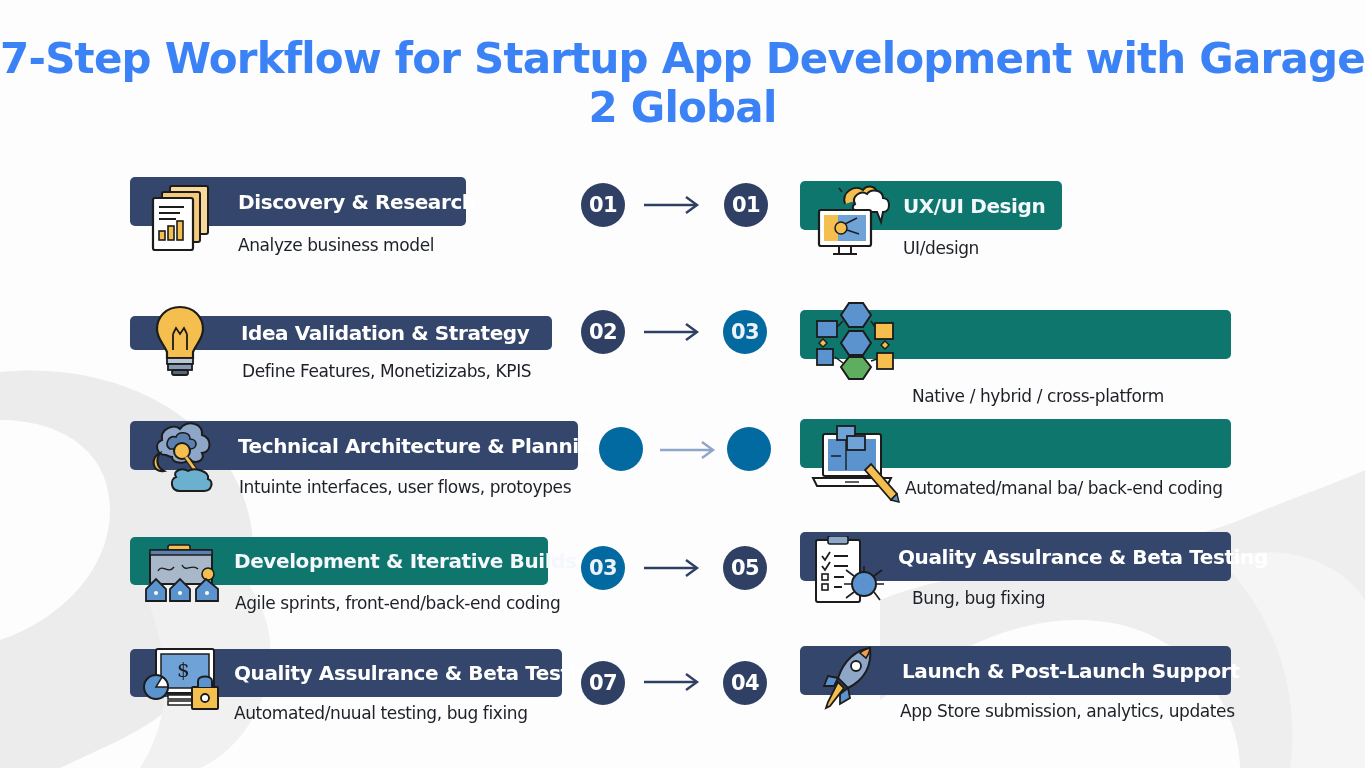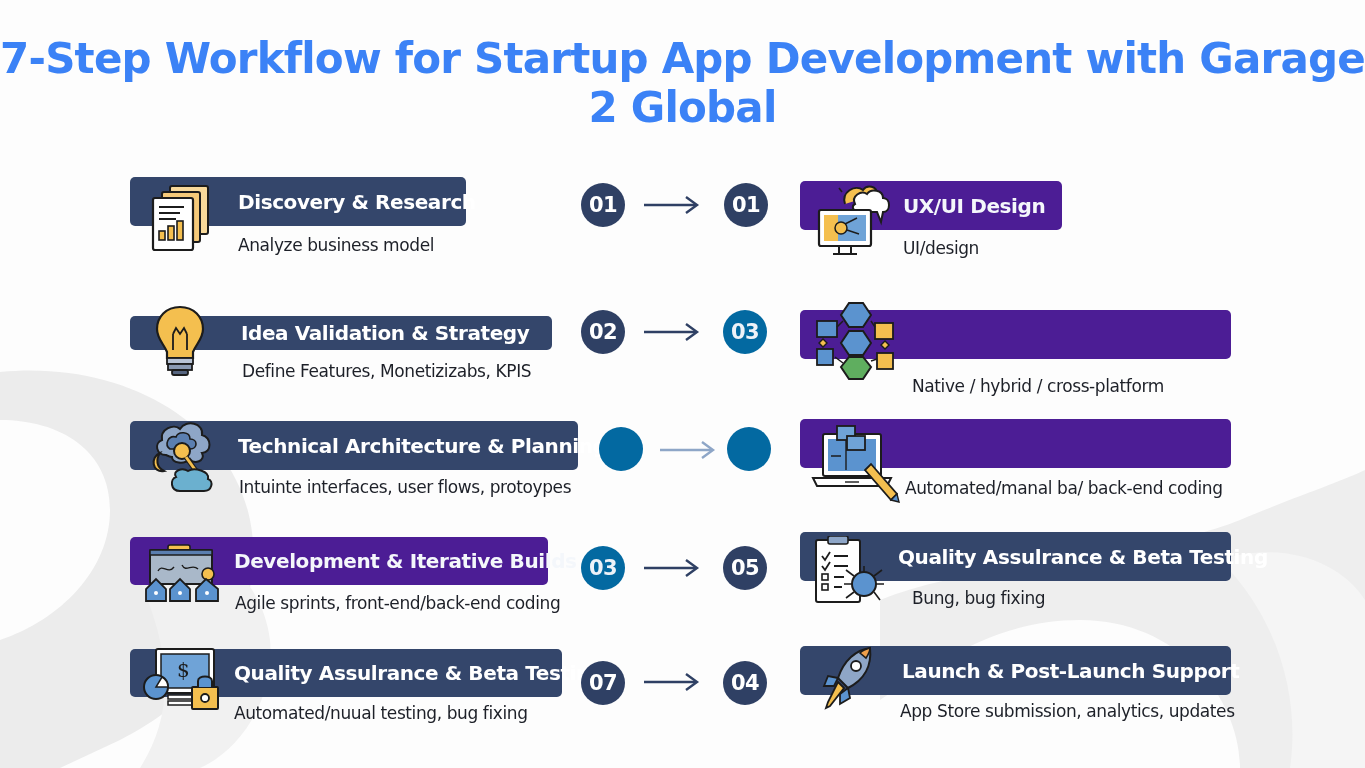--- a/index.html
+++ b/index.html
@@ -20,21 +20,21 @@
   }
   .step { position: absolute; }
   .bar {
     position: absolute; border-radius: 5px;
     color: #fff; font-family: "DejaVu Sans", sans-serif; font-weight: bold;
     font-size: 20px; letter-spacing: -0.4px;
     display: flex; align-items: center;
     white-space: nowrap;
   }
   .bar.dark { background: #34466b; }
-  .bar.light { background: #4c1d95; color: #f4f7fb; }
+  .bar.light { background: #0f766e; color: #f4f7fb; }
   .desc {
     position: absolute; font-size: 17px; color: #1d2028; line-height: 24px;
     font-family: "DejaVu Sans", sans-serif; letter-spacing: -0.4px;
     white-space: nowrap;
   }
   .icon { position: absolute; }
   .num {
     position: absolute; width: 44px; height: 44px; border-radius: 50%;
     display: flex; align-items: center; justify-content: center;
     color: #fff; font-family: "DejaVu Sans", sans-serif; font-weight: bold; font-size: 21px;
@@ -217,21 +217,21 @@
     <polygon points="34,30 48,30 56,42 48,54 34,54 26,42" fill="#5b93cf" stroke="#1c1c1c" stroke-width="2"></polygon>
     <polygon points="34,56 48,56 56,66 48,78 34,78 26,66" fill="#5fae5f" stroke="#1c1c1c" stroke-width="2"></polygon>
     <rect x="2" y="20" width="20" height="16" fill="#5b93cf" stroke="#1c1c1c" stroke-width="1.8"></rect>
     <rect x="2" y="48" width="16" height="16" fill="#5b93cf" stroke="#1c1c1c" stroke-width="1.8"></rect>
     <polygon points="8,38 12,42 8,46 4,42" fill="#f4bf4f" stroke="#1c1c1c" stroke-width="1.4"></polygon>
     <rect x="60" y="22" width="18" height="16" fill="#f4bf4f" stroke="#1c1c1c" stroke-width="1.8"></rect>
     <rect x="62" y="52" width="16" height="16" fill="#f4bf4f" stroke="#1c1c1c" stroke-width="1.8"></rect>
     <polygon points="70,40 74,44 70,48 66,44" fill="#f4bf4f" stroke="#1c1c1c" stroke-width="1.4"></polygon>
     <path d="M22,26 L28,20 M20,56 L28,62 M56,20 L60,26 M56,60 L62,58" stroke="#1c1c1c" stroke-width="1.5"></path>
   </svg>
-  <div class="desc" style="left:912px;top:374px;">
+  <div class="desc" style="left:912px;top:384px;">
     <div>Native / hybrid / cross-platform</div>
   </div>
 </div>
 
 <div class="step">
   <div class="bar light" style="left:800px;top:419px;width:431px;height:49px;padding-left:103px;">
     <span></span>
   </div>
   <svg class="icon" style="left:811px;top:422px;" width="90" height="82" viewBox="0 0 90 82">
     <rect x="12" y="12" width="58" height="42" rx="2" fill="#ffffff" stroke="#1c1c1c" stroke-width="2"></rect>

